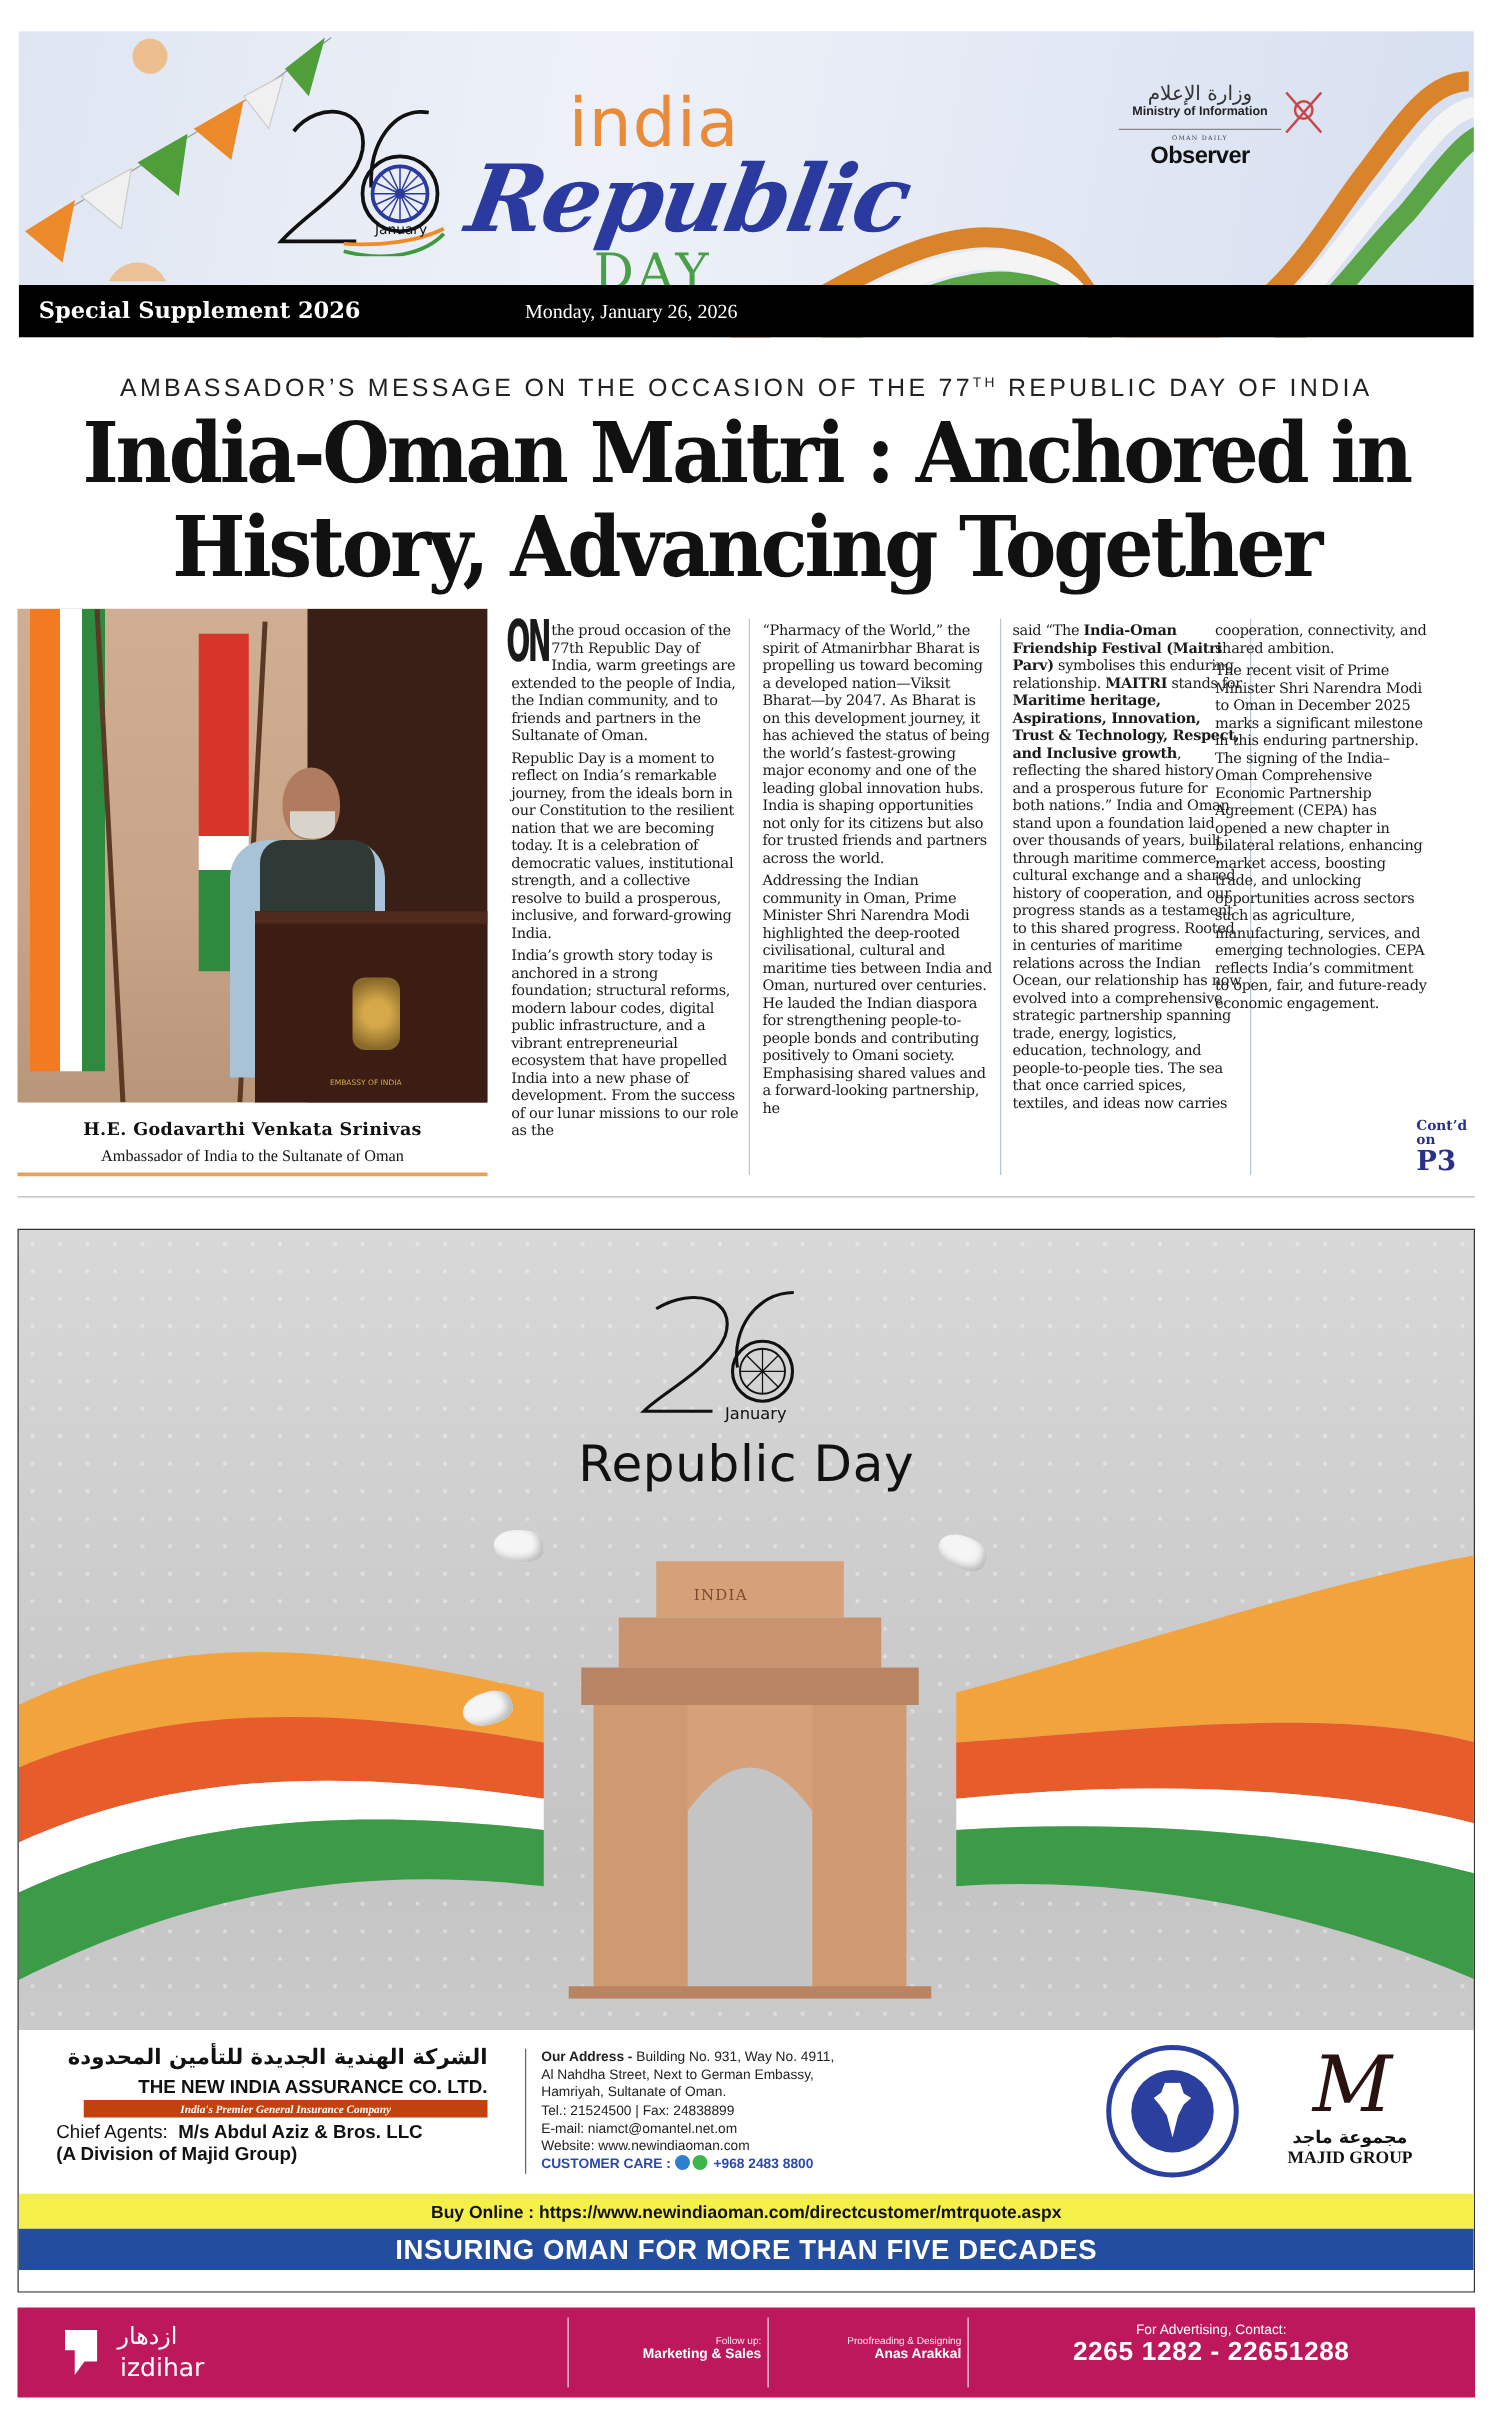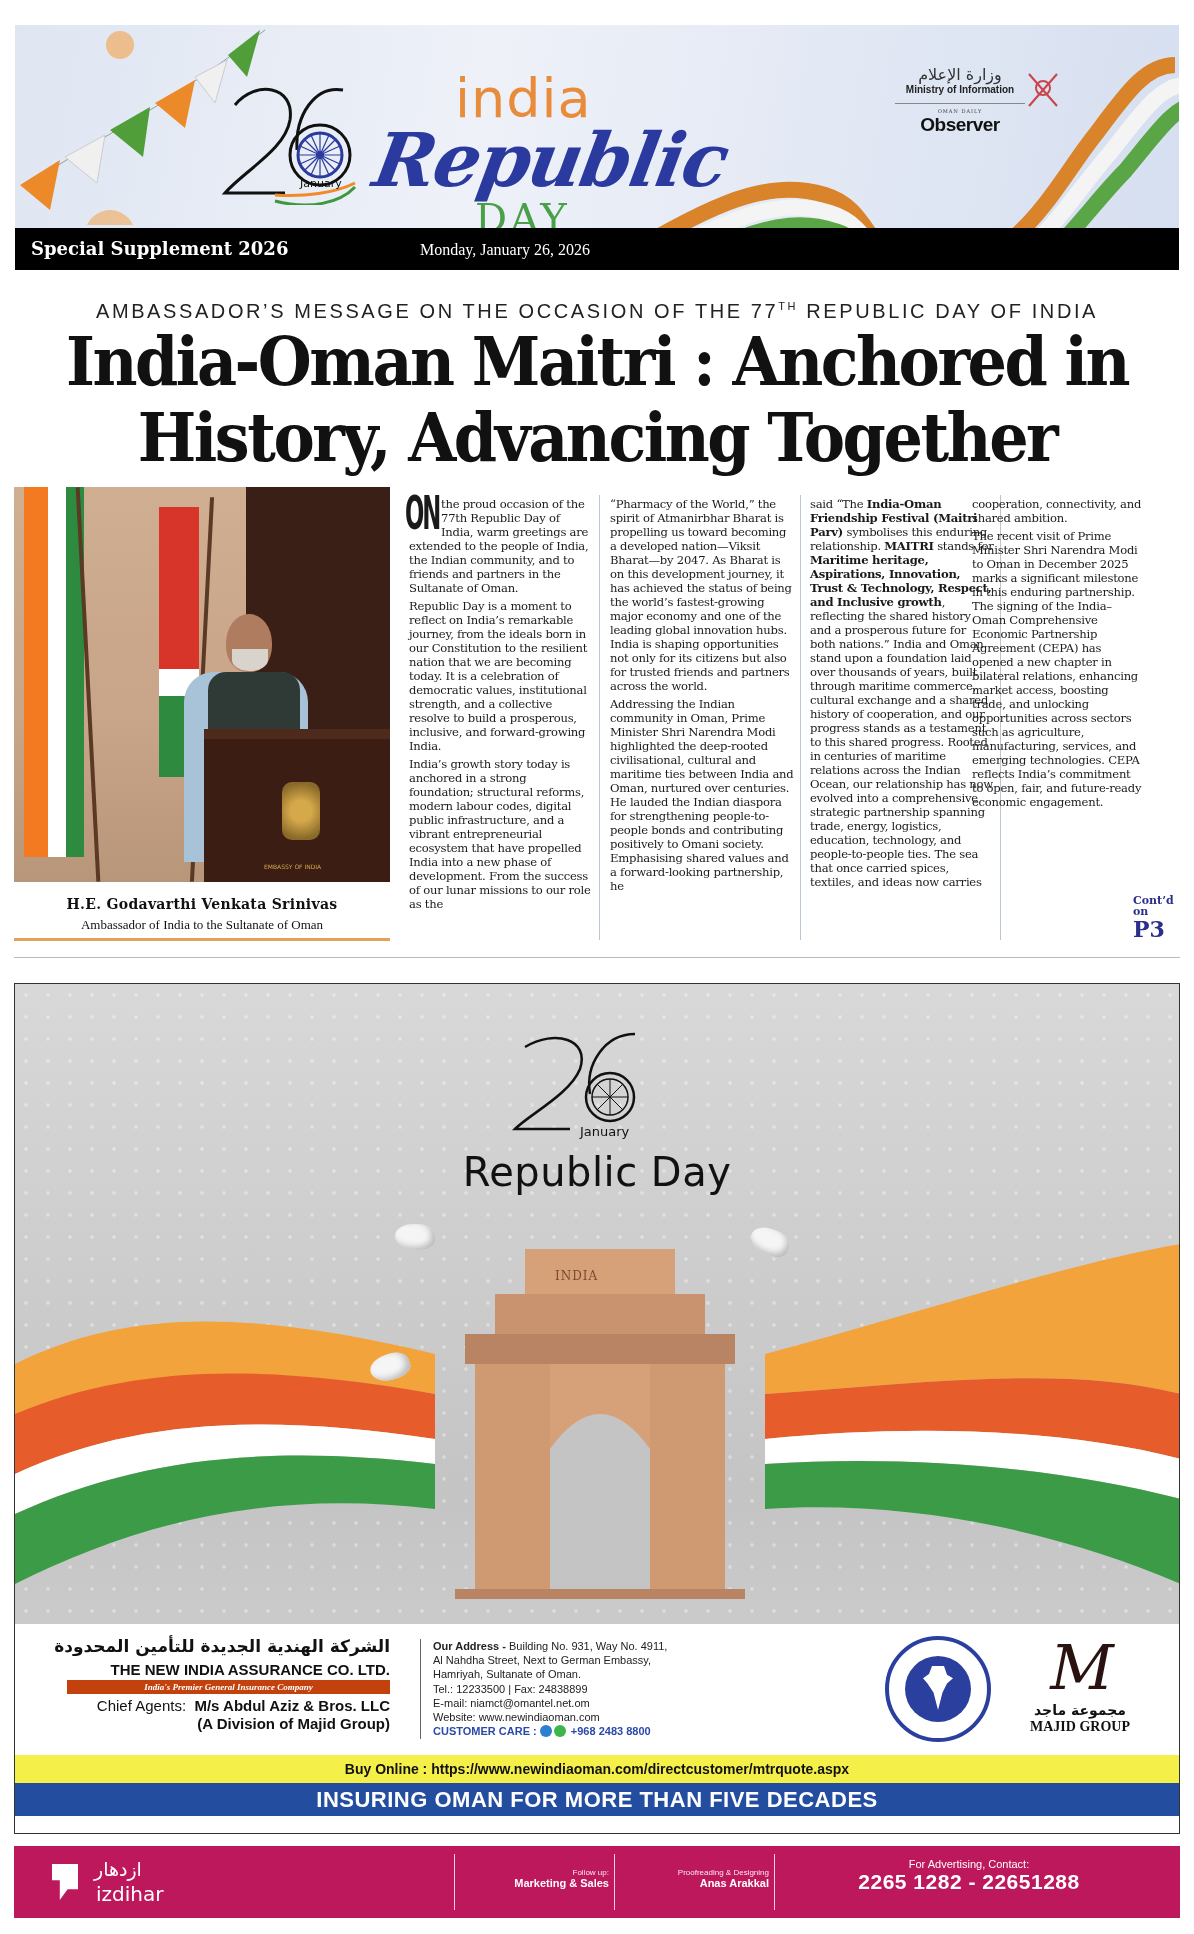--- a/index.html
+++ b/index.html
@@ -55,21 +55,21 @@
   .dots{position:absolute;inset:0;background-image:radial-gradient(rgba(255,255,255,0.35) 1.5px,transparent 2px);background-size:22px 22px}
   .ad-logo26{position:absolute;left:495px;top:45px;width:150px;height:110px}
   .ad-rday{position:absolute;left:0;top:165px;width:100%;text-align:center;font-family:"DejaVu Sans",sans-serif;font-size:40px;color:#111;letter-spacing:0.5px}
   .wave{position:absolute}
   .gate{position:absolute;left:420px;top:255px;width:330px;height:360px}
   .dove{position:absolute;width:40px;height:26px;background:#f5f5f5;border-radius:50% 50% 40% 60%;box-shadow:inset -4px -3px 6px #bbb}
   .ad-bottom{position:absolute;left:0;top:640px;width:100%;height:211px;background:#fff}
   .nia-ar{position:absolute;left:30px;top:12px;width:345px;text-align:right;font-family:"DejaVu Sans",sans-serif;font-size:17px;font-weight:bold;color:#111}
   .nia-en{position:absolute;left:30px;top:37px;width:345px;text-align:right;font-family:"Liberation Sans",sans-serif;font-weight:bold;font-size:15px;color:#111}
   .nia-tag{position:absolute;left:52px;top:56px;width:323px;height:14px;background:#c2410c;color:#fff;font-family:"Liberation Serif",serif;font-style:italic;font-weight:bold;font-size:9px;text-align:center;line-height:14px}
-  .agents{position:absolute;left:30px;top:73px;width:345px;text-align:right;font-family:"Liberation Sans",sans-serif;font-size:15px;line-height:18px;color:#111}
+  .agents{position:absolute;left:30px;top:73px;width:345px;font-family:"Liberation Sans",sans-serif;font-size:15px;line-height:18px;color:#111}
   .agents b{font-weight:bold}
   .vsep{position:absolute;left:405px;top:15px;width:1px;height:100px;background:#666}
   .addr{position:absolute;left:418px;top:15px;font-family:"Liberation Sans",sans-serif;font-size:11px;line-height:14.2px;color:#222}
   .addr b{font-weight:bold}
   .cc{color:#2b4aa8;font-weight:bold}
   .ic-phone,.ic-wa{display:inline-block;width:12px;height:12px;border-radius:50%;vertical-align:-2px;margin-right:2px}
   .ic-phone{background:#2f7fd0}
   .ic-wa{background:#3cb64a}
   .seal{position:absolute;left:870px;top:12px;width:106px;height:106px;border-radius:50%;border:4px solid #2b3f9e;background:#fff}
   .seal-inner{position:absolute;left:16px;top:16px;width:66px;height:66px;border-radius:50%;background:#2b3f9e}
@@ -257,21 +257,21 @@
     <div class="nia-tag">India's Premier General Insurance Company</div>
     <div class="agents">
       <span>Chief Agents:</span>&nbsp; <b>M/s Abdul Aziz &amp; Bros. LLC</b><br>
       <b>(A Division of Majid Group)</b>
     </div>
     <div class="vsep"></div>
     <div class="addr">
       <b>Our Address -</b><span> Building No. 931, Way No. 4911,</span><br>
       <span>Al Nahdha Street, Next to German Embassy,</span><br>
       <span>Hamriyah, Sultanate of Oman.</span><br>
-      <span>Tel.: 12233500  |  Fax: 24838899</span><br>
+      <span>Tel.: 21524500  |  Fax: 24838899</span><br>
       <span>E-mail: niamct@omantel.net.om</span><br>
       <span>Website: www.newindiaoman.com</span><br>
       <span class="cc"><span>CUSTOMER CARE :</span> <span class="ic-phone"></span><span class="ic-wa"></span> <span>+968 2483 8800</span></span>
     </div>
     <div class="seal">
       <div class="seal-inner"></div>
       <div class="seal-map"></div>
     </div>
     <div class="majid-m">M</div>
     <div class="majid-ar">مجموعة ماجد</div>

